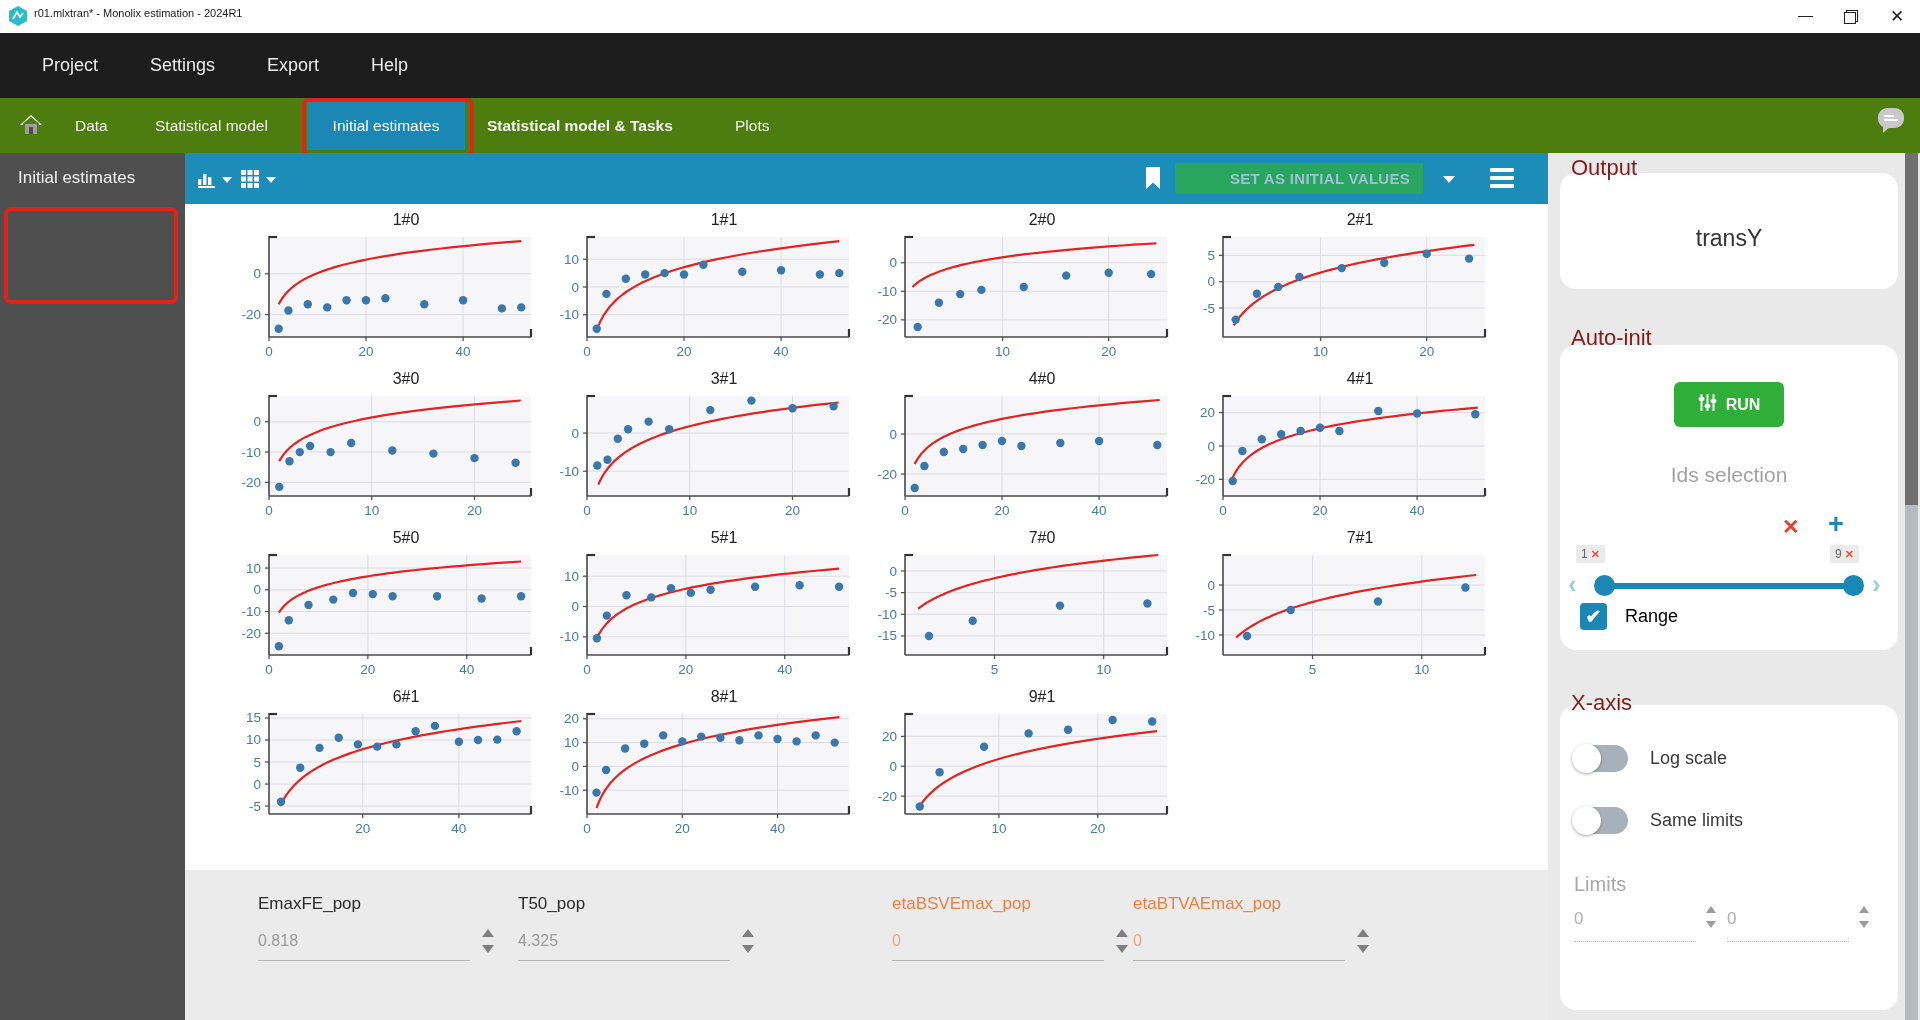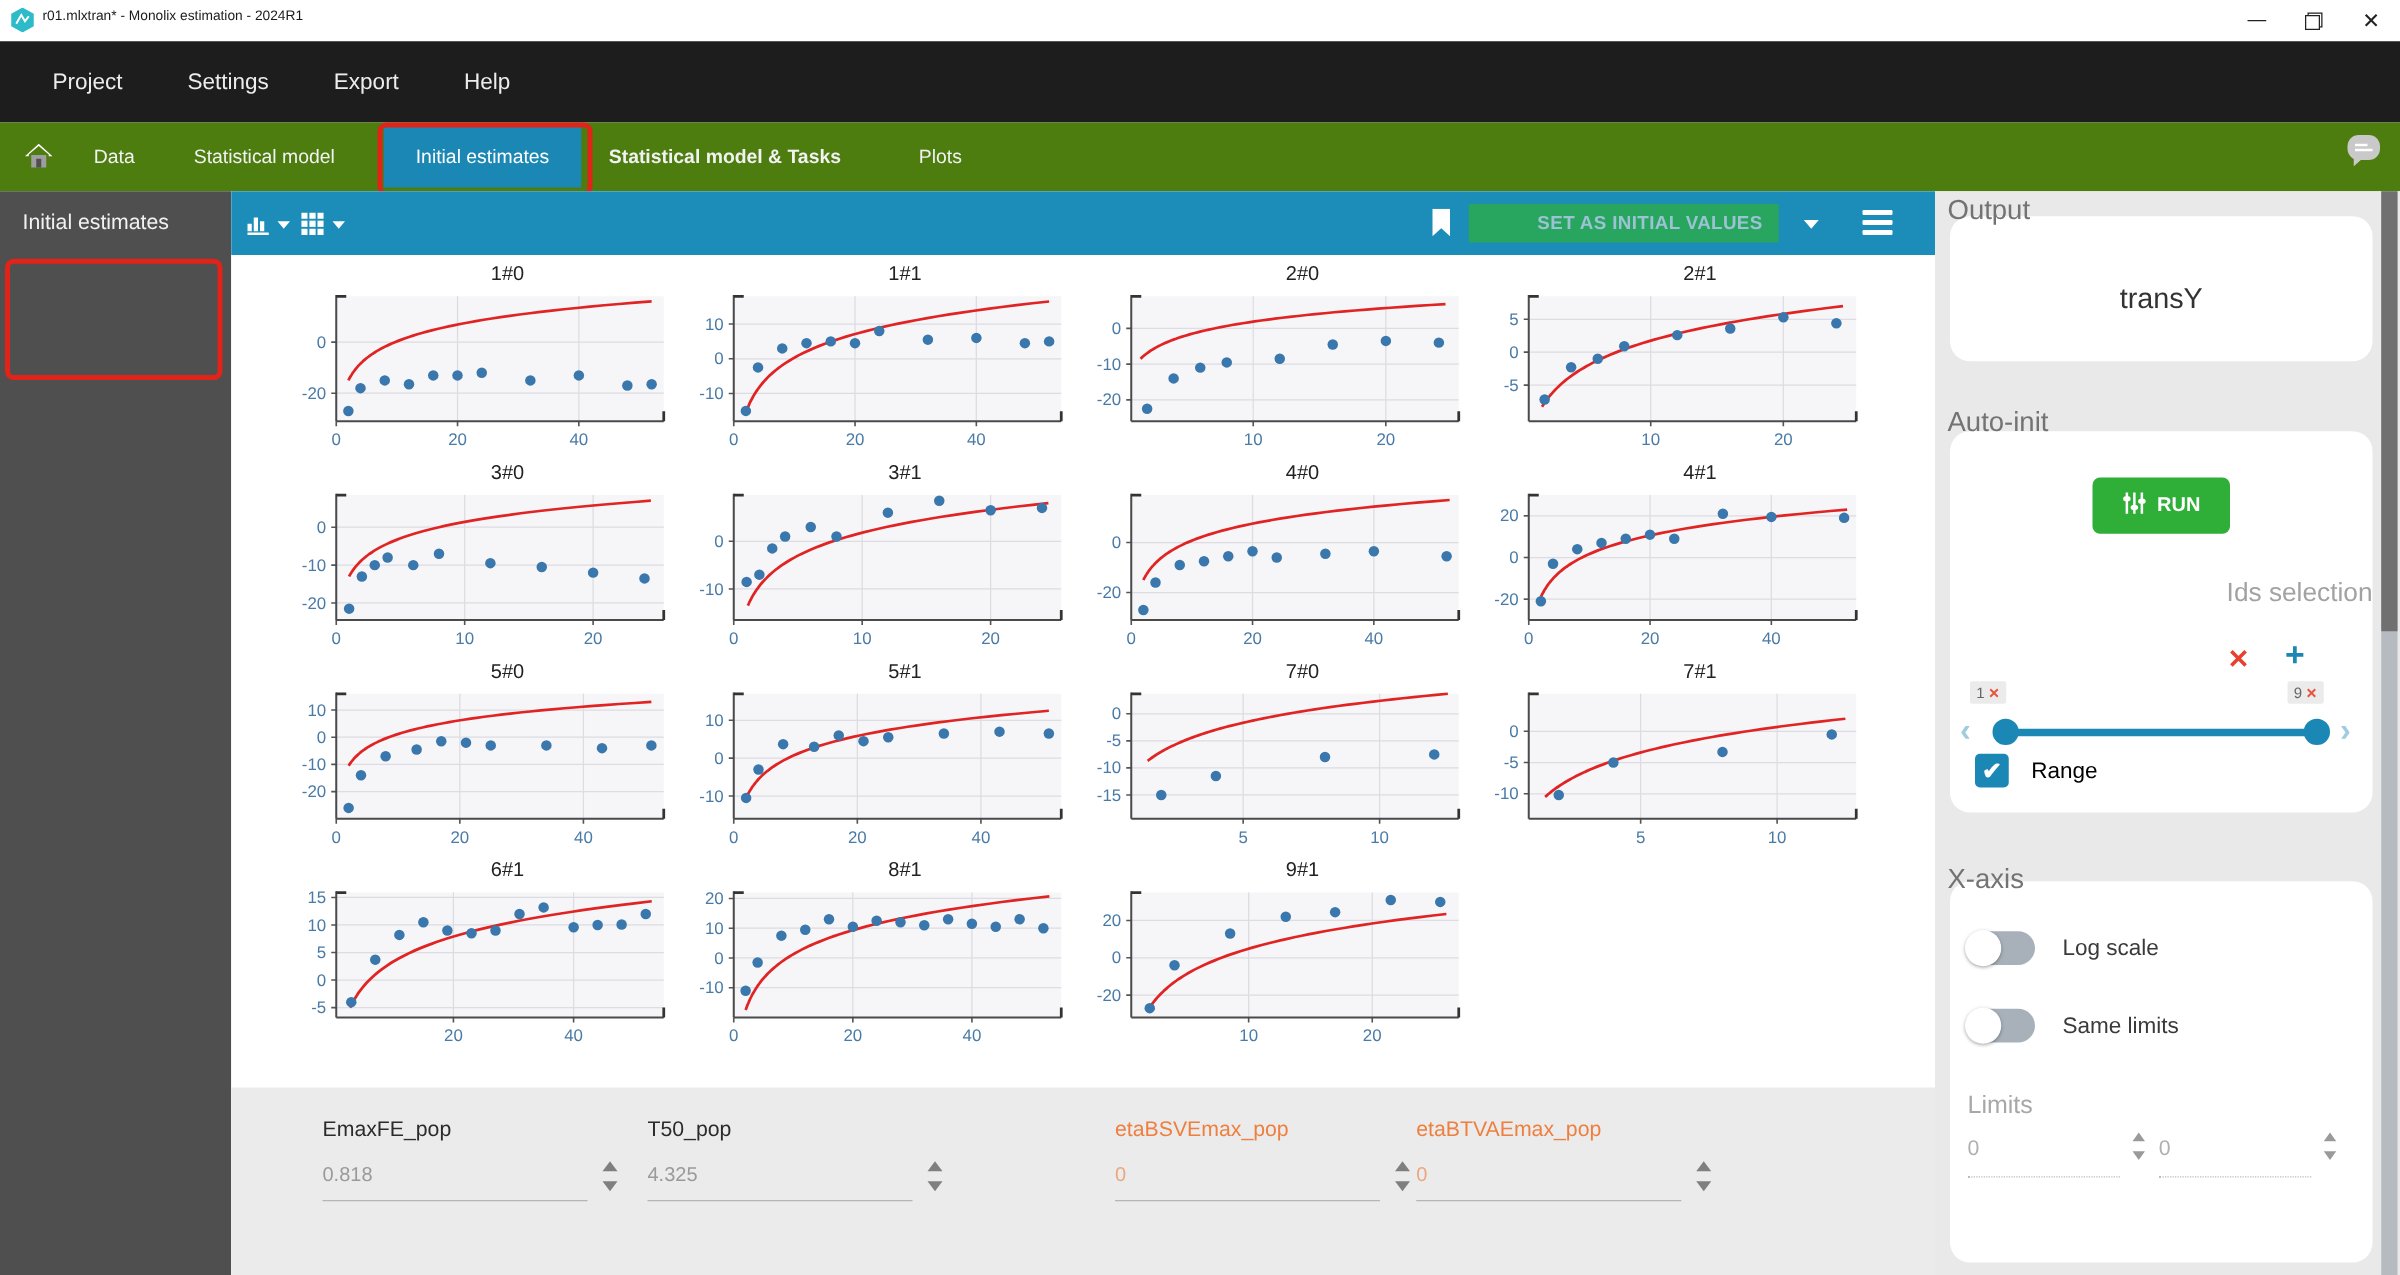--- a/index.html
+++ b/index.html
@@ -50,26 +50,26 @@
   .params{position:absolute;left:0;top:717px;width:1363px;height:150px;background:#ebebeb;}
   .pcol{position:absolute;top:0;width:250px;}
   .pcol .plabel{position:absolute;left:0;top:24px;font-size:17px;color:#2b2b2b;white-space:nowrap;}
   .pcol.orange .plabel{color:#ee7f3f;}
   .pcol input{position:absolute;left:0;top:58px;width:212px;border:none;border-bottom:1px solid #b5b5b5;background:transparent;
      font-size:16px;color:#9a9a9a;font-family:inherit;padding:4px 0 10px 0;outline:none;}
   .pcol.orange input{color:#eca67d;}
   .pspin{position:absolute;left:222px;top:56px;}
   
   .rightpanel{position:absolute;left:1548px;top:153px;width:372px;height:867px;background:#e9e9e9;}
-  .rp-heading{position:absolute;left:10px;font-size:22px;color:#737373;z-index:2;}
+  .rp-heading{position:absolute;left:23px;font-size:22px;color:#7f1d1d;z-index:2;}
   .card{position:absolute;left:12px;width:338px;background:#fff;border-radius:16px;}
   .transY{position:absolute;left:0;top:52px;width:100%;text-align:center;font-size:23px;color:#333;}
   .run-btn{position:absolute;left:114px;top:37px;width:110px;height:45px;background:#2fae38;border:none;border-radius:6px;
      color:#fff;font-weight:bold;font-size:16px;font-family:inherit;display:flex;align-items:center;justify-content:center;gap:9px;}
-  .ids-label{position:absolute;left:0;top:118px;width:100%;text-align:right;font-size:21px;color:#a2a2a2;}
+  .ids-label{position:absolute;left:0;top:118px;width:100%;text-align:center;font-size:21px;color:#a2a2a2;}
   .icon-x{position:absolute;top:170px;left:222px;color:#e8402f;font-size:21px;font-weight:bold;}
   .icon-plus{position:absolute;top:166px;left:268px;color:#1c86b4;font-size:27px;font-weight:bold;line-height:1;}
   .tag{position:absolute;top:200px;background:#ebebeb;border-radius:2px;font-size:12px;color:#666;padding:2px 5px;}
   .tag .tx{color:#e8553e;font-weight:bold;font-size:11px;margin-left:3px;}
   .slider{position:absolute;left:36px;top:230px;width:266px;height:22px;}
   .slider .track{position:absolute;left:0;top:8px;width:100%;height:6px;background:#1b87b5;border-radius:3px;}
   .slider .handle{position:absolute;top:0;width:21px;height:21px;border-radius:50%;background:#1b87b5;}
   .chev{position:absolute;top:226px;font-size:26px;color:#9fccdf;font-weight:bold;line-height:1;}
   .rangerow{position:absolute;left:20px;top:258px;display:flex;align-items:center;gap:18px;}
   .checkbox{width:27px;height:27px;background:#1b87b5;border-radius:4px;color:#fff;font-size:19px;font-weight:bold;

